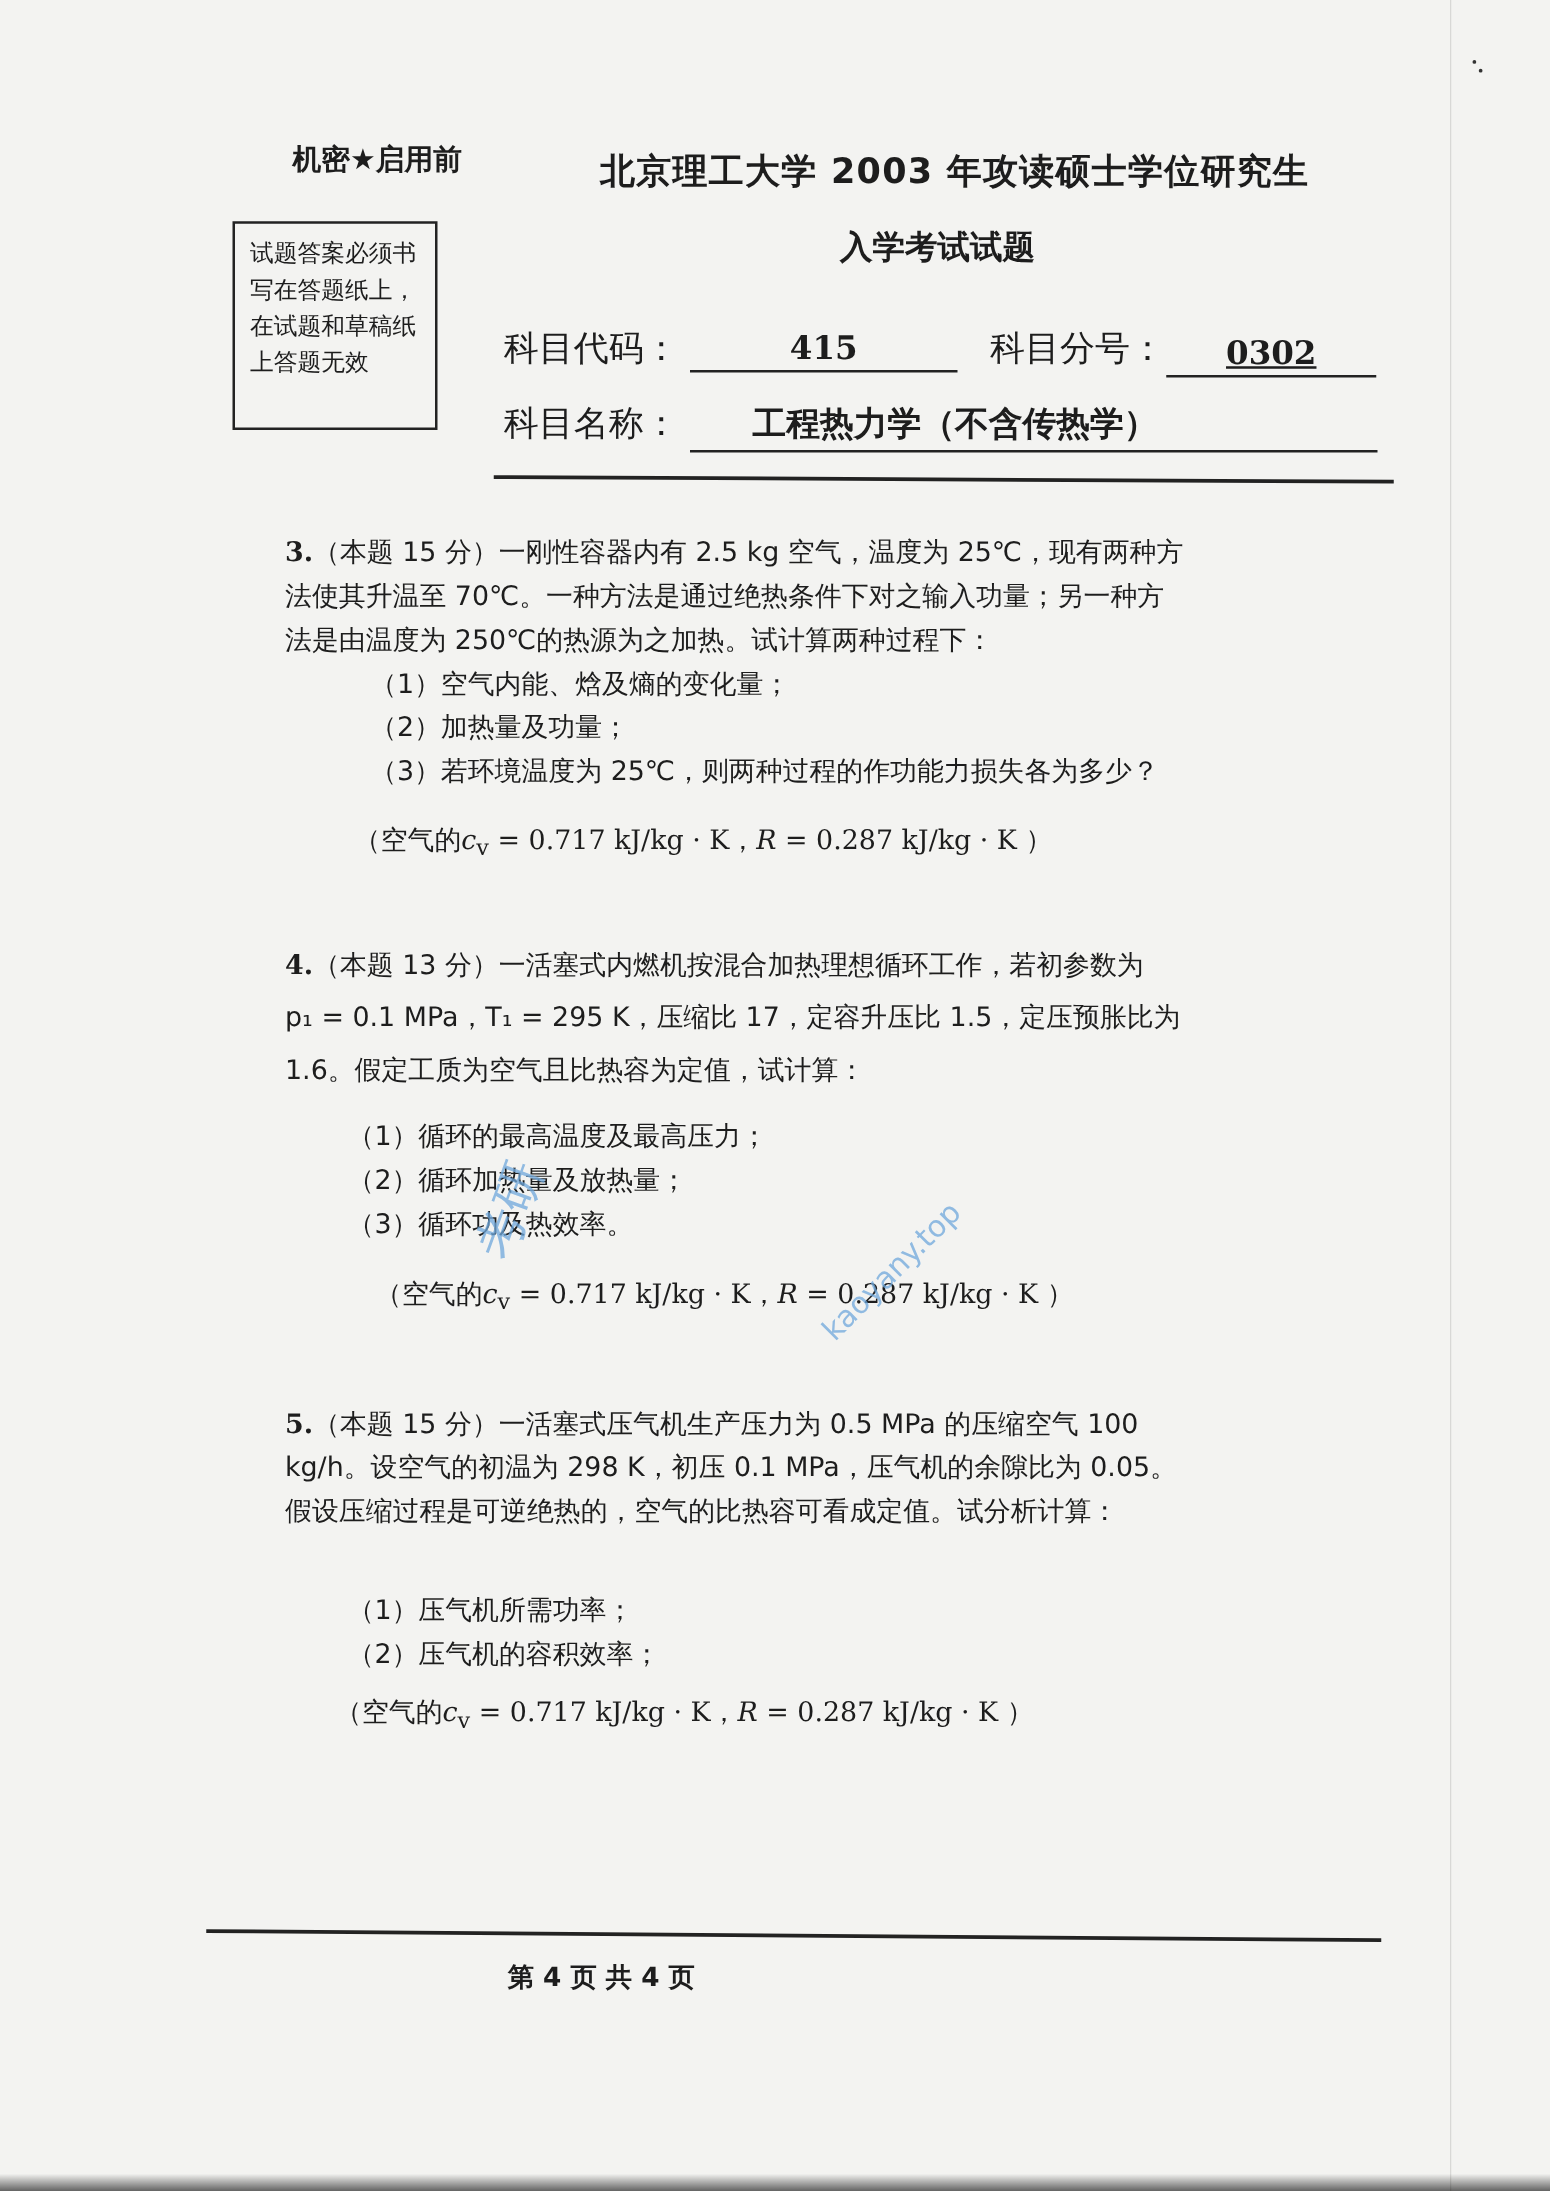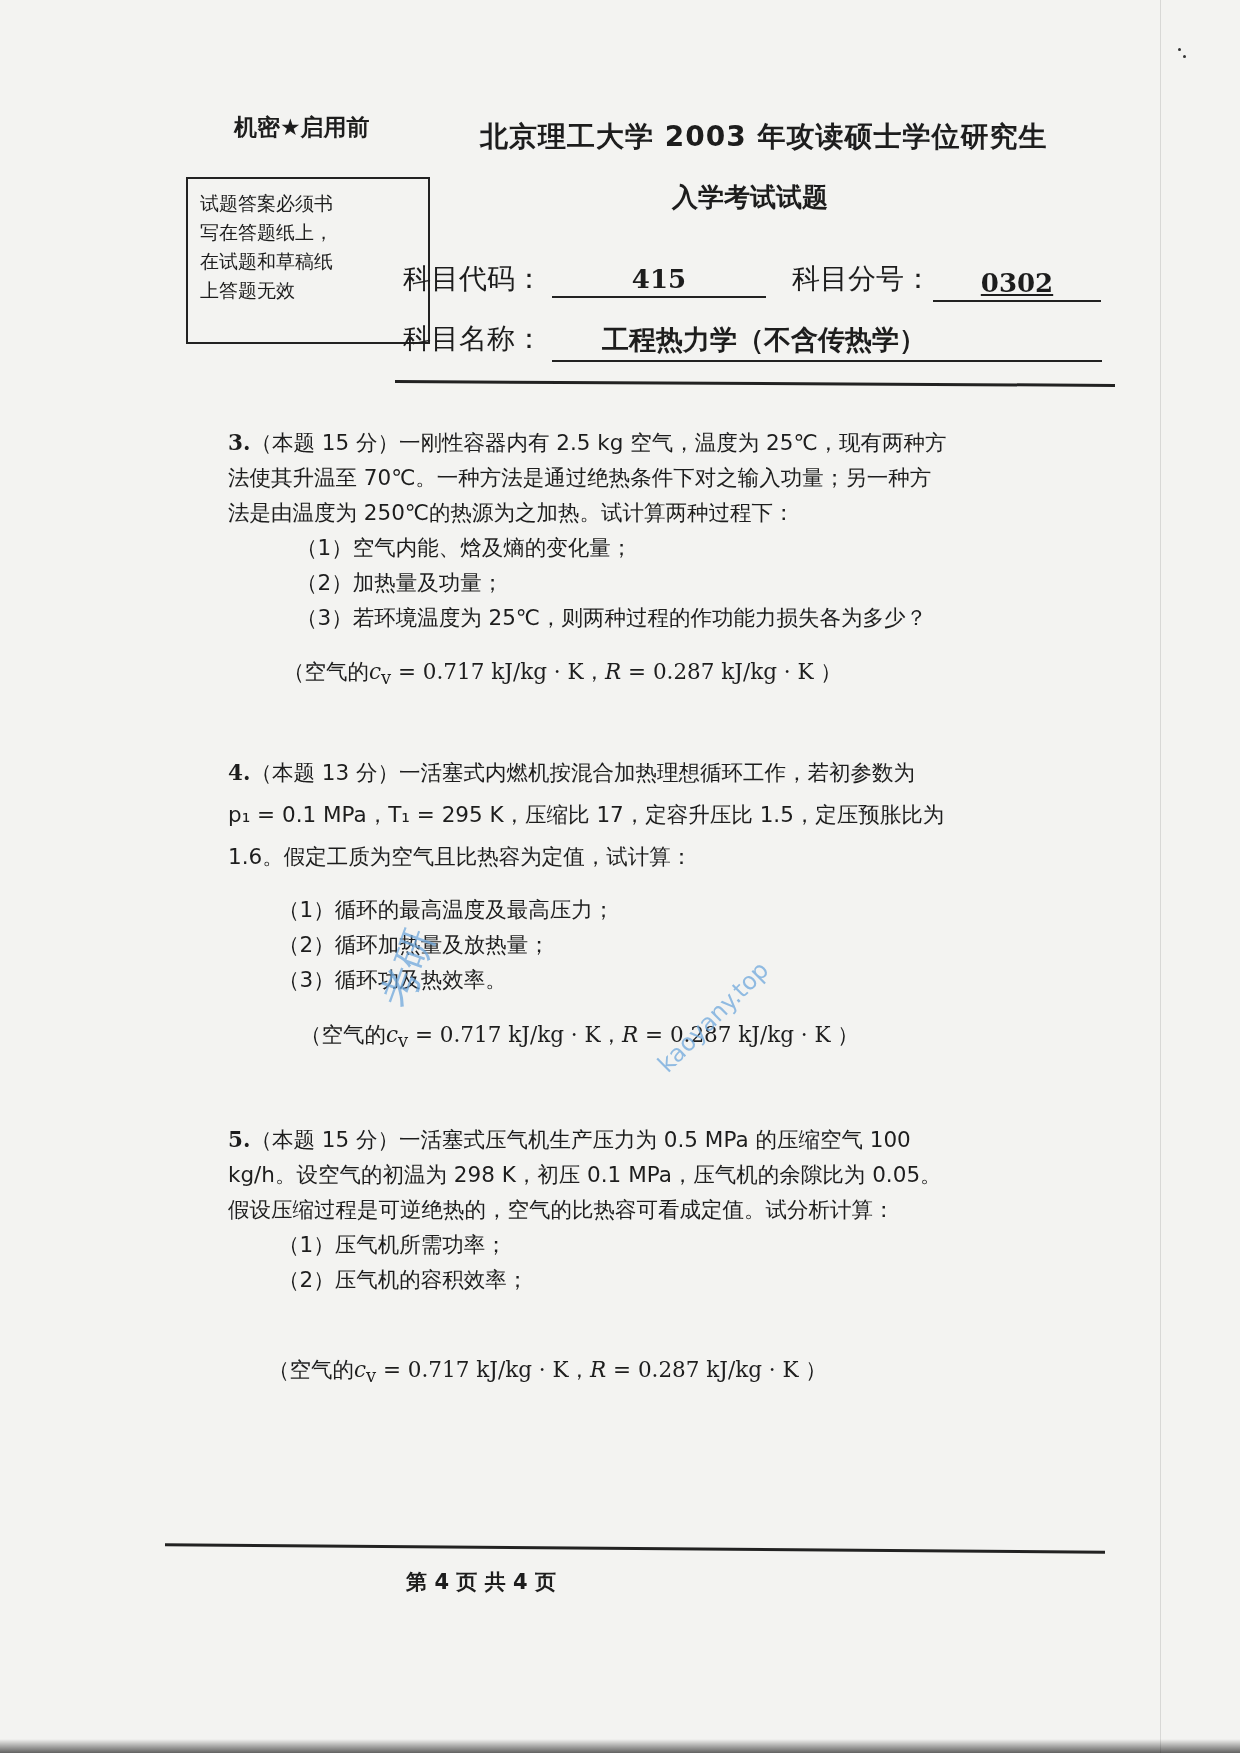--- a/index.html
+++ b/index.html
@@ -24,21 +24,21 @@
   }
   .uni-title {
     position: absolute; left: 480px; top: 118px; font-size: 28px; font-weight: bold;
     font-family: "DejaVu Sans", sans-serif; letter-spacing: 1px;
   }
   .exam-title {
     position: absolute; left: 672px; top: 180px; font-size: 26px; font-weight: bold;
     font-family: "DejaVu Sans", sans-serif;
   }
   .notice-box {
-    position: absolute; left: 186px; top: 177px; width: 244px; height: 167px;
+    position: absolute; left: 186px; top: 177px; width: 164px; height: 167px;
     border: 2px solid #222; box-sizing: border-box; padding: 10px 12px;
     font-size: 19px; line-height: 29px; font-family: "DejaVu Sans", sans-serif;
   }
   .notice-box div { white-space: nowrap; }
   .field-row { position: absolute; font-family: "DejaVu Sans", sans-serif; font-size: 28px; }
   .field-label { position: absolute; white-space: nowrap; }
   .field-value {
     position: absolute; border-bottom: 2px solid #222; text-align: center;
     font-family: "DejaVu Serif", serif; font-weight: bold; font-size: 26px;
     box-sizing: border-box; height: 36px; line-height: 34px;
@@ -134,21 +134,21 @@
   <div class="line" style="padding-left:50px;">（3）循环功及热效率。</div>
 </div>
 <div class="constants" style="left:300px;top:1020px;">
   <span class="cn">（空气的</span><i>c</i><sub>v</sub><span> = 0.717  kJ/kg · K，</span><i>R</i><span> = 0.287  kJ/kg · K ）</span>
 </div>
 
 <div class="question" style="top:1122px;">
   <div class="line"><span class="num">5.</span><span>（本题 15 分）</span><span>一活塞式压气机生产压力为 0.5 MPa 的压缩空气 100</span></div>
   <div class="line">kg/h。设空气的初温为 298 K，初压 0.1 MPa，压气机的余隙比为 0.05。</div>
   <div class="line">假设压缩过程是可逆绝热的，空气的比热容可看成定值。试分析计算：</div>
-  <div class="line" style="padding-left:50px;">（1）压气机所需功率；</div>
+  <div class="line" style="padding-left:50px;margin-top:44px;">（1）压气机所需功率；</div>
   <div class="line" style="padding-left:50px;">（2）压气机的容积效率；</div>
 </div>
 <div class="constants" style="left:268px;top:1355px;">
   <span class="cn">（空气的</span><i>c</i><sub>v</sub><span> = 0.717  kJ/kg · K，</span><i>R</i><span> = 0.287  kJ/kg · K ）</span>
 </div>
 
 <div class="watermark" style="left:420px;top:960px;transform:rotate(-70deg);font-size:40px;">考研</div>
 <div class="watermark" style="left:672px;top:1050px;transform:rotate(-45deg);font-size:24px;">kaoyany.top</div>
 
 <div class="footer-rule"></div>

